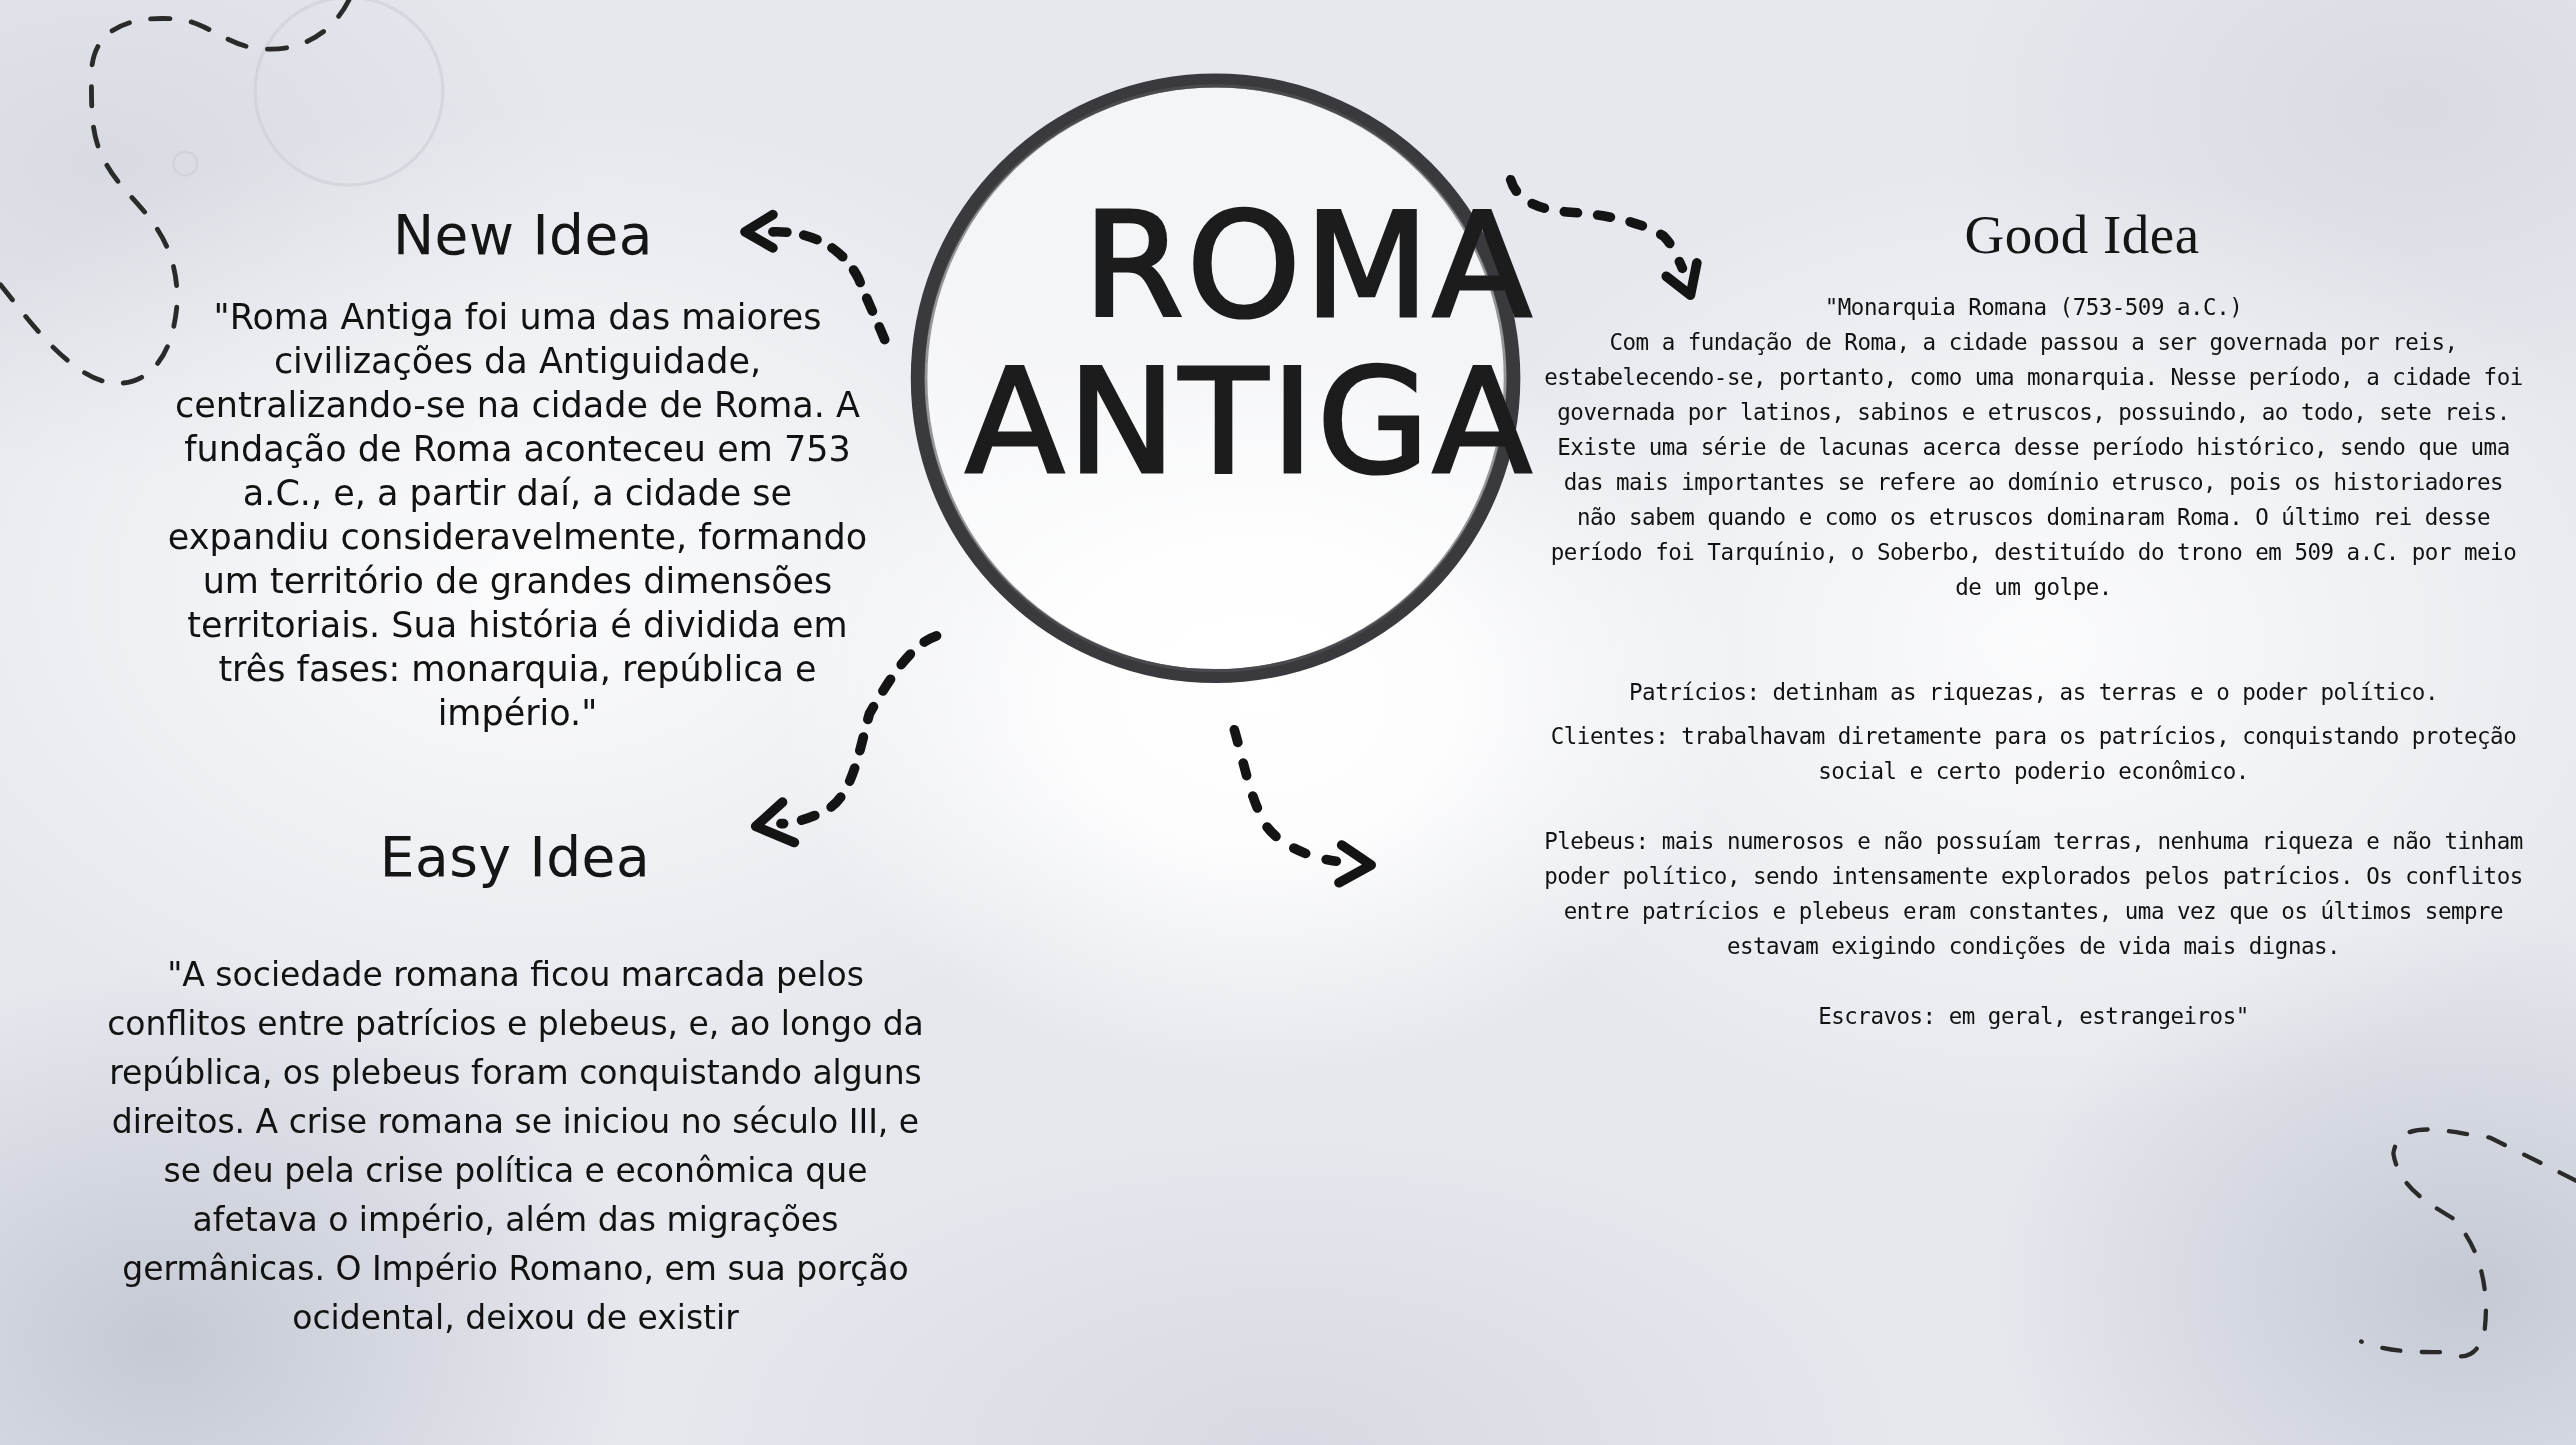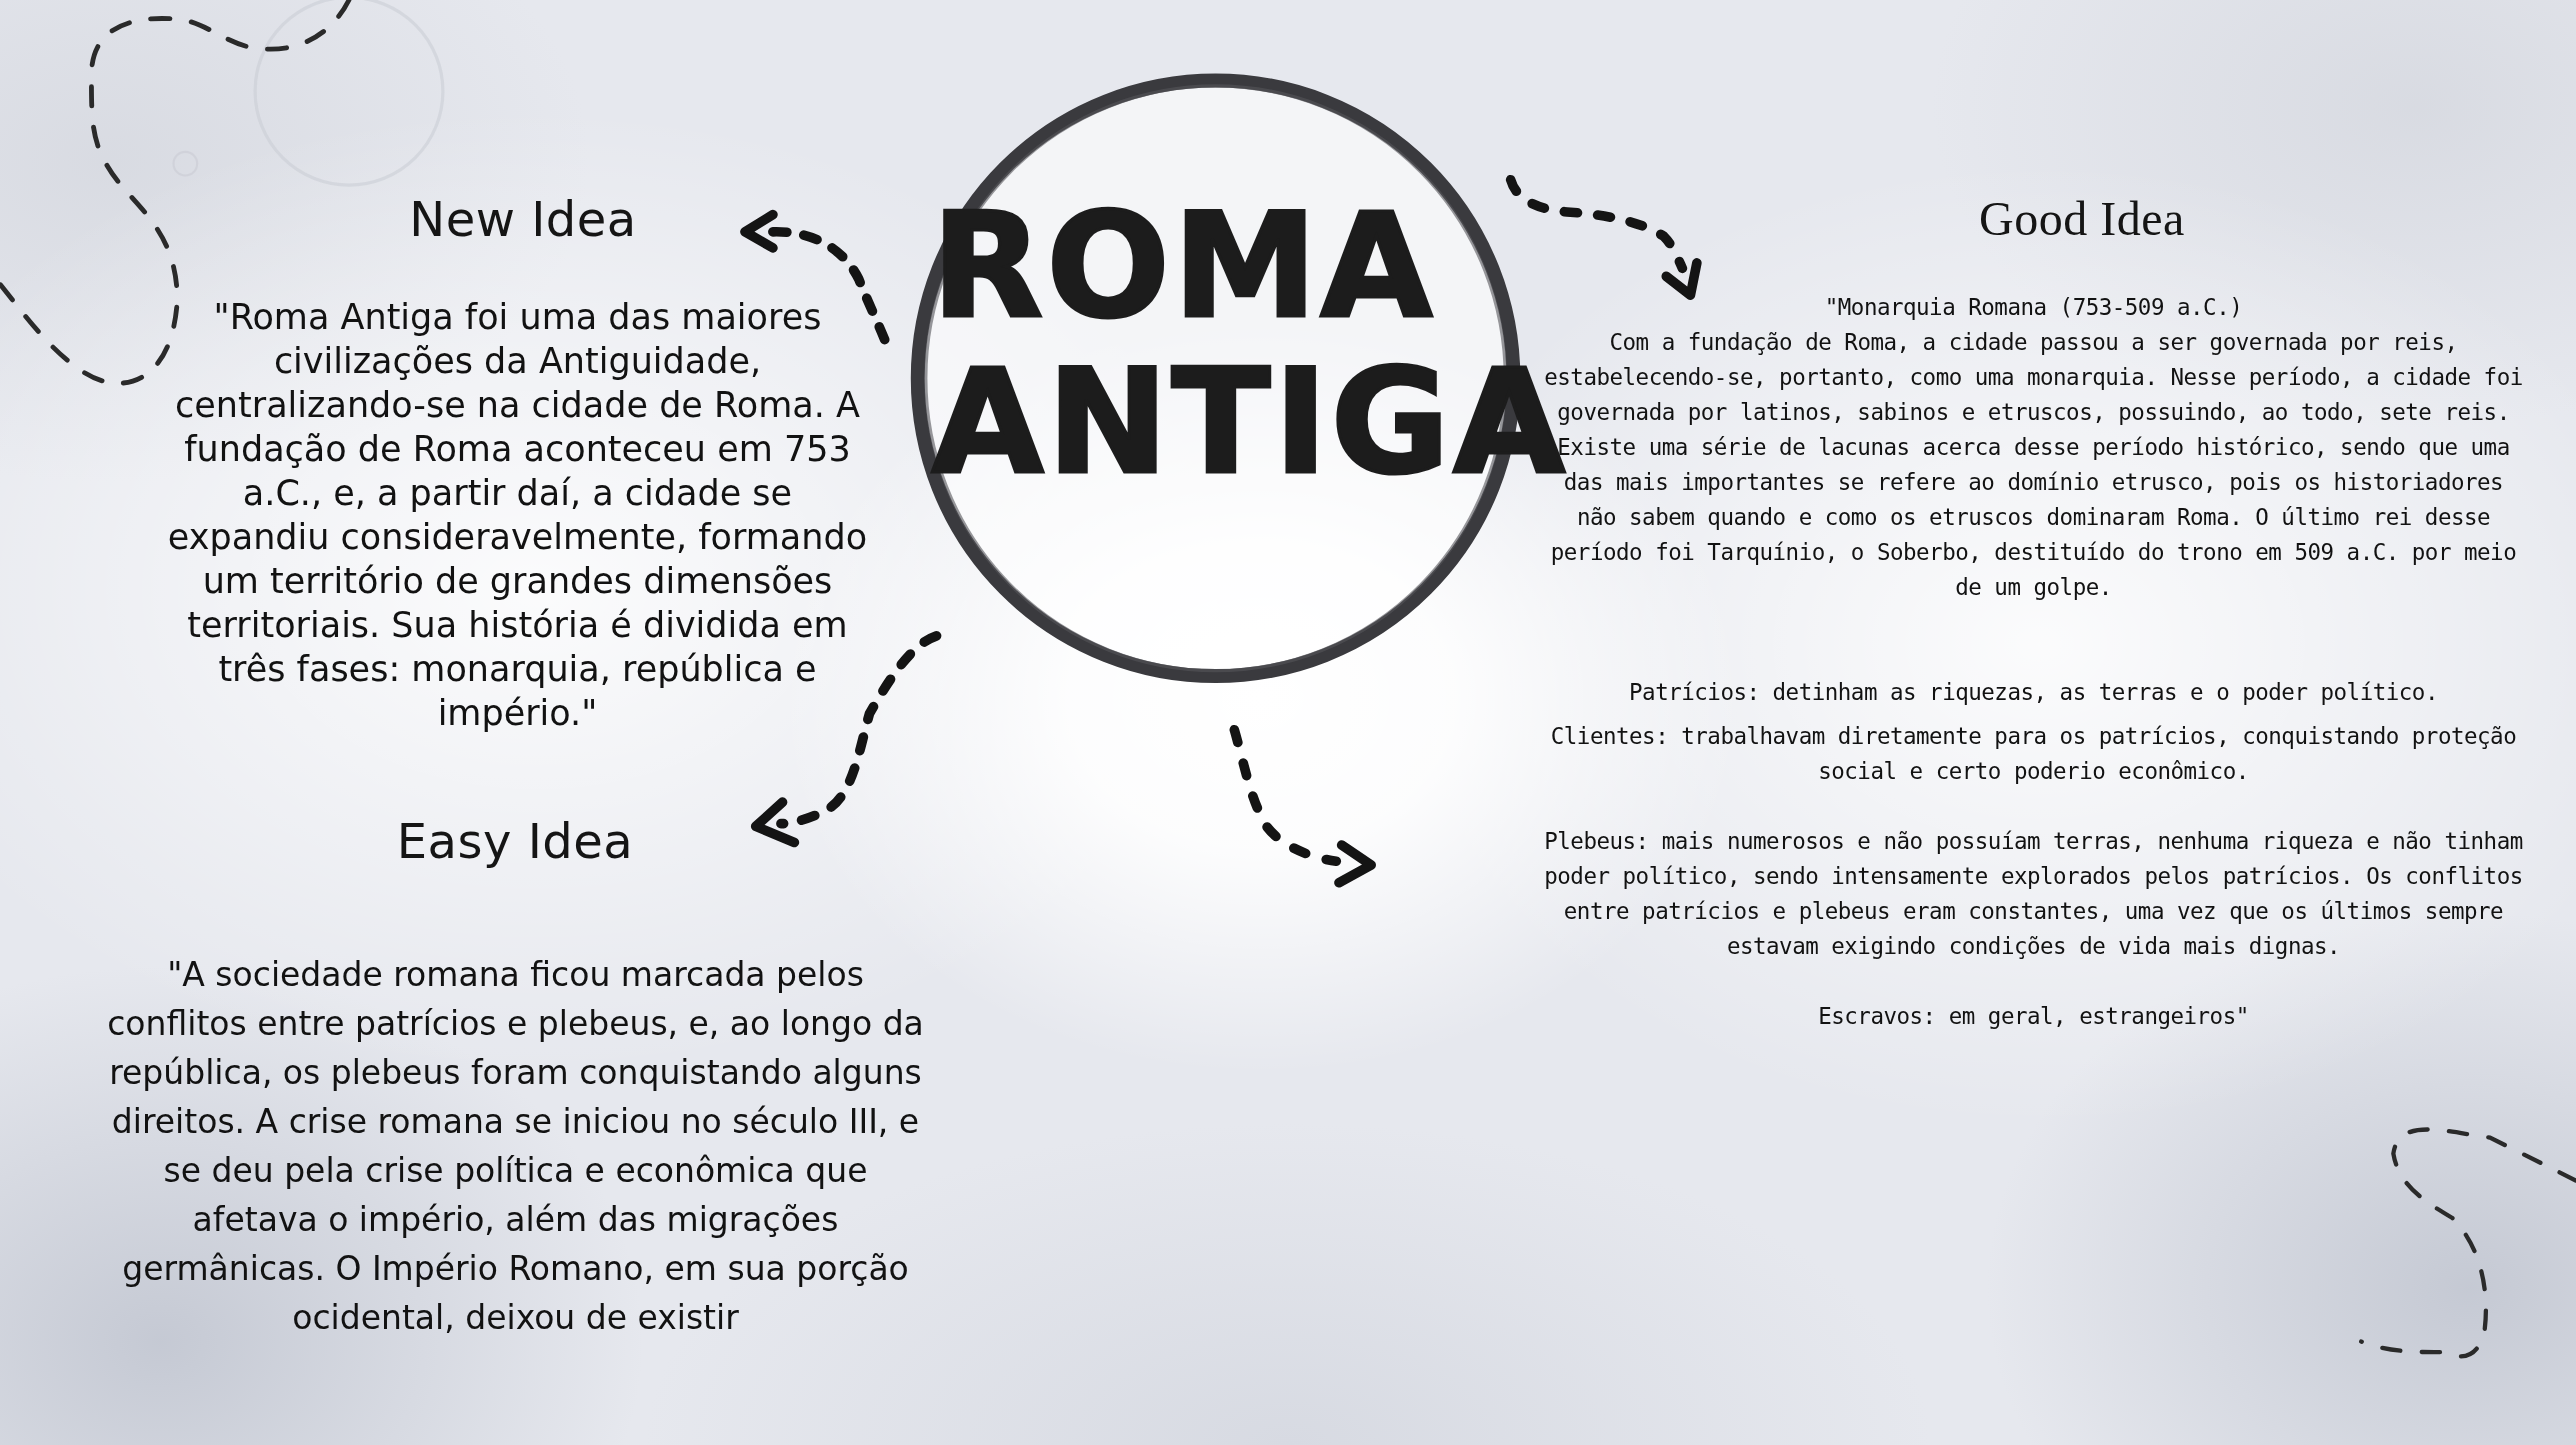--- a/index.html
+++ b/index.html
@@ -13,36 +13,37 @@
       radial-gradient(ellipse 483px 376px at 161px 1342px, rgba(170,176,190,0.55) 0%, rgba(170,176,190,0) 100%),
       radial-gradient(ellipse 483px 376px at 2469px 1288px, rgba(170,176,190,0.55) 0%, rgba(170,176,190,0) 100%),
       radial-gradient(ellipse 644px 322px at 1288px 1445px, rgba(200,204,214,0.5) 0%, rgba(200,204,214,0) 100%),
       radial-gradient(ellipse 483px 322px at 2415px 107px, rgba(205,208,216,0.55) 0%, rgba(205,208,216,0) 100%),
       radial-gradient(ellipse 483px 322px at 107px 161px, rgba(205,208,216,0.55) 0%, rgba(205,208,216,0) 100%),
       #e6e8ee;
   }
   .layer { position: absolute; left: 0; top: 0; width: 2576px; height: 1445px; pointer-events: none; }
 
   .heading {
-    position: absolute; font-family: "DejaVu Sans", sans-serif; font-size: 48px;
+    position: absolute; font-family: "DejaVu Sans", sans-serif; font-size: 55px;
     font-weight: 400; letter-spacing: 0.5px; color: #151515; white-space: nowrap;
     transform: translateX(-50%);
+    margin-top: 12px;
   }
   .para {
     position: absolute; text-align: center; color: #121212;
     font-family: "DejaVu Sans", sans-serif;
   }
   .left-para { font-size: 35px; line-height: 44px; }
   .left-para.easy { font-size: 33px; line-height: 49px; }
   .right-para { font-family: "DejaVu Sans Mono", monospace; font-size: 22.5px; line-height: 35px; letter-spacing: -0.5px; }
   .para p { margin: 0; }
 
   .title {
     position: absolute; left: 1250px; top: 188px; transform: translateX(-50%);
-    text-align: left; font-family: "DejaVu Sans", sans-serif; font-weight: 700;
+    text-align: right; font-family: "DejaVu Sans", sans-serif; font-weight: 400;
     font-size: 145px; line-height: 156px; letter-spacing: 3.2px; color: #1c1c1c;
     -webkit-text-stroke: 3.2px #1c1c1c;
   }
   .title div { white-space: nowrap; }
 </style>
 </head>
 <body>
 
 <svg class="layer" viewBox="0 0 4800 2693" xmlns="http://www.w3.org/2000/svg">
 

